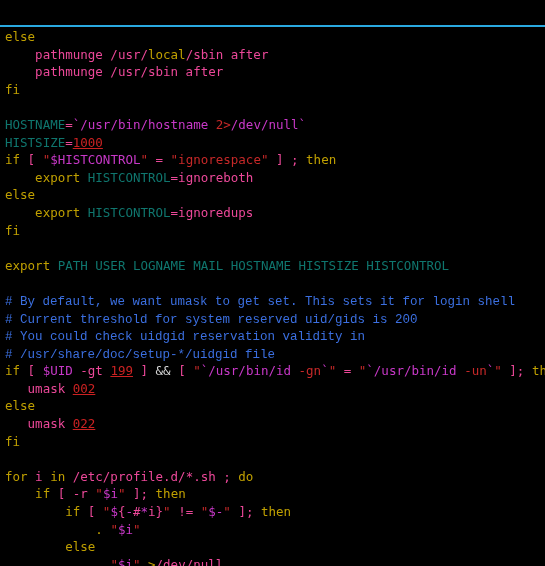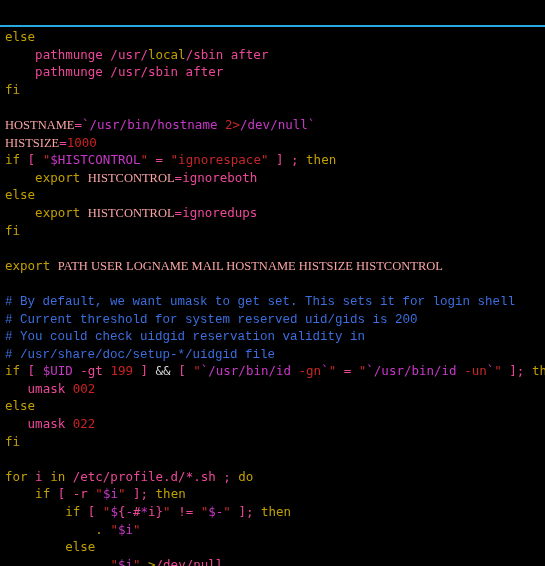--- a/index.html
+++ b/index.html
@@ -38,22 +38,22 @@
     white-space: pre;
     color: #d0d0d0;
   }
   .line {
     height: 17.6px;
     white-space: pre;
   }
   
   .tok-kw      { color: #c0a000; }  
   .tok-plain   { color: #ec4899; }  
-  .tok-var     { color: #fca5a5; font-family: Liberation Serif, serif; }  
-  .tok-num     { color: #cc2222; }  
+  .tok-var     { color: #0f766e; }  
+  .tok-num     { color: #cc2222; text-decoration: underline; }  
   .tok-str     { color: #c62828; }  
   .tok-cmt     { color: #3b6fe0; font-family: Liberation Mono, monospace; }  
   .tok-mag     { color: #c838c8; }  
   .tok-op      { color: #d8d8d8; }  
   .tok-hl      { color: #c0a000; text-align: right; }  
 </style>
 </head>
 <body>
 
 <div id="terminal">

